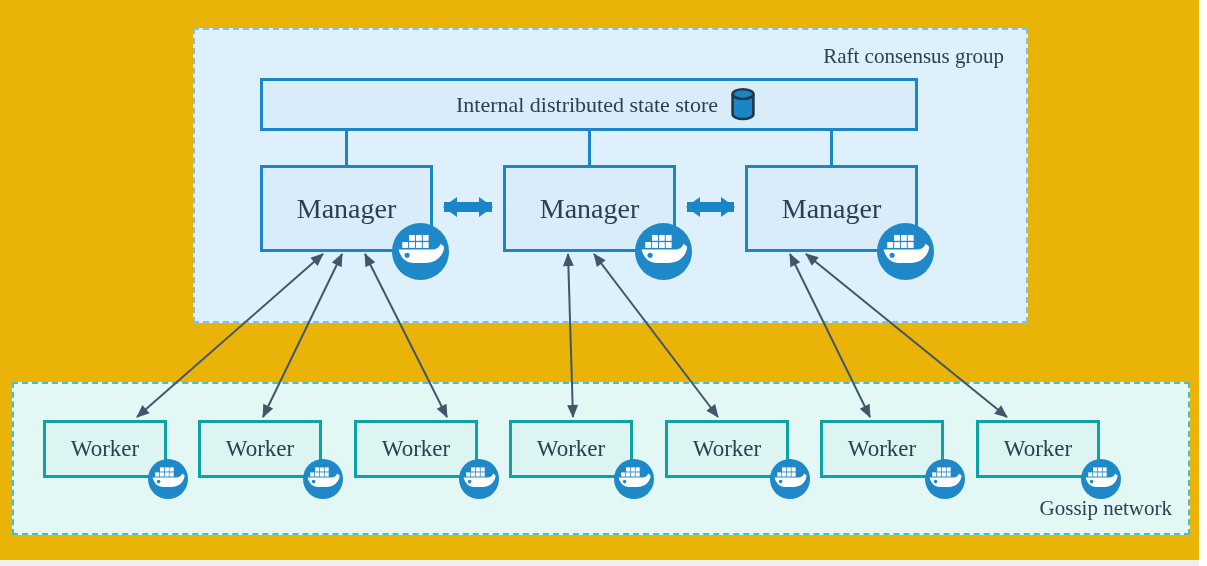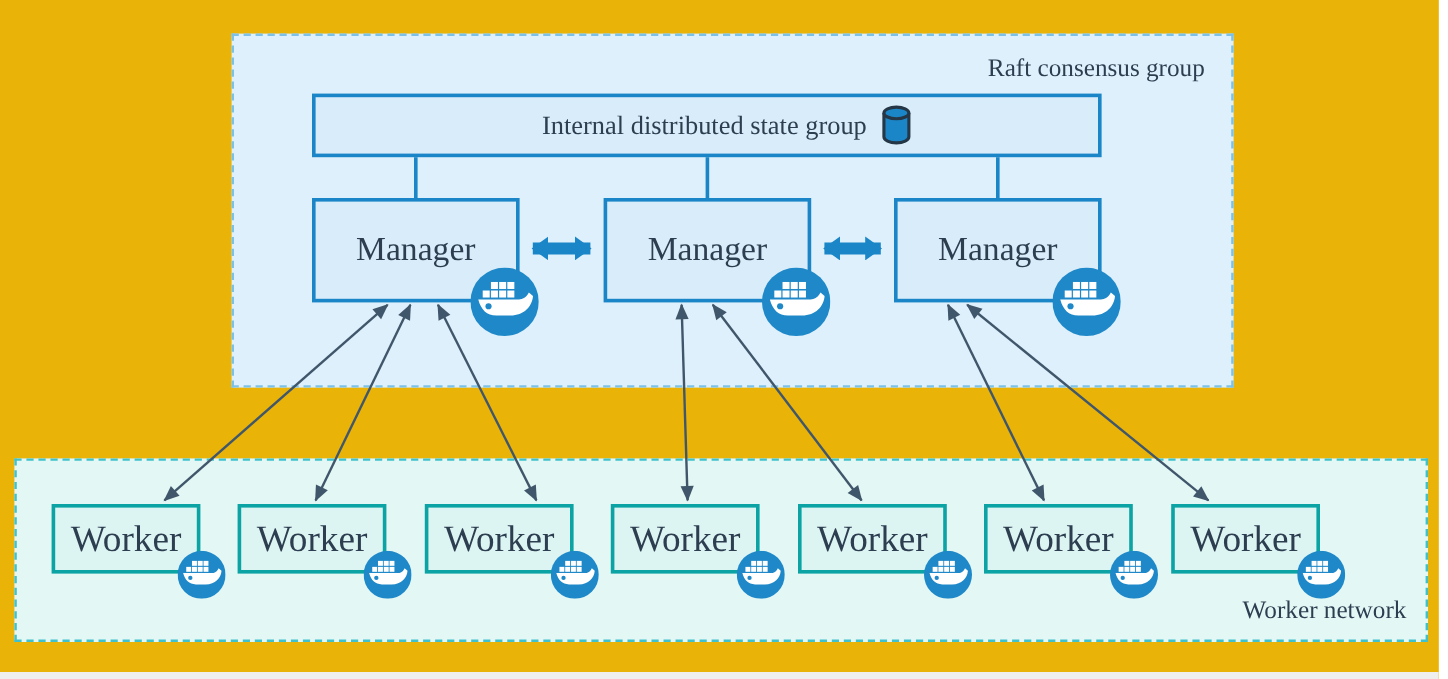--- a/index.html
+++ b/index.html
@@ -16,41 +16,41 @@
   .store-box{
     position:absolute;left:260px;top:78px;width:658px;height:53px;box-sizing:border-box;
     background:#d8ecfa;border:3px solid #1a86c8;display:flex;align-items:center;justify-content:center;
     gap:12px;padding-left:34px;z-index:1;
   }
   .store-label{font-size:22px;color:#2c3e50;white-space:nowrap;}
   .node{position:absolute;box-sizing:border-box;display:flex;align-items:center;justify-content:center;text-align:center;}
   .manager{width:173px;height:87px;background:#d8ecfa;border:3px solid #1a86c8;z-index:1;}
   .manager .node-label{font-size:28px;}
   .worker{width:124px;height:58px;background:#dcf4f2;border:3px solid #0ba3a3;z-index:1;}
-  .worker .node-label{font-size:31px;}
+  .worker .node-label{font-size:23px;}
   .node-label{color:#2c3e50;}
   .badge{position:absolute;z-index:4;display:block;}
   .overlay{position:absolute;left:0;top:0;width:1207px;height:566px;z-index:2;pointer-events:none;}
   .bottom-strip{position:absolute;left:0;bottom:0;width:100%;height:6px;background:#efefef;}
 </style>
 </head>
 <body>
 
 <div class="canvas">
 
   <div class="group-box raft-box">
     <div class="group-label raft-label">Raft consensus group</div>
   </div>
 
   <div class="group-box gossip-box">
-    <div class="group-label gossip-label">Worker network</div>
+    <div class="group-label gossip-label">Gossip network</div>
   </div>
 
   <div class="store-box">
-    <span class="store-label">Internal distributed state group</span>
+    <span class="store-label">Internal distributed state store</span>
     <svg width="26" height="35" viewBox="0 0 30 40">
       <path d="M3,8 V31 a12,5.8 0 0 0 24,0 V8" fill="#1a86c8" stroke="#253746" stroke-width="3"></path>
       <ellipse cx="15" cy="8" rx="12" ry="5.6" fill="#1a86c8" stroke="#253746" stroke-width="3"></ellipse>
     </svg>
   </div>
 
   <svg class="overlay" id="overlay" width="1207" height="566" viewBox="0 0 1207 566">
     <defs>
       <marker id="ah-dark" markerUnits="userSpaceOnUse" markerWidth="15" markerHeight="13" refX="13" refY="6" orient="auto-start-reverse">
         <path d="M1,0.5 L14,6 L1,11.5 Z" fill="#40576b"></path>

